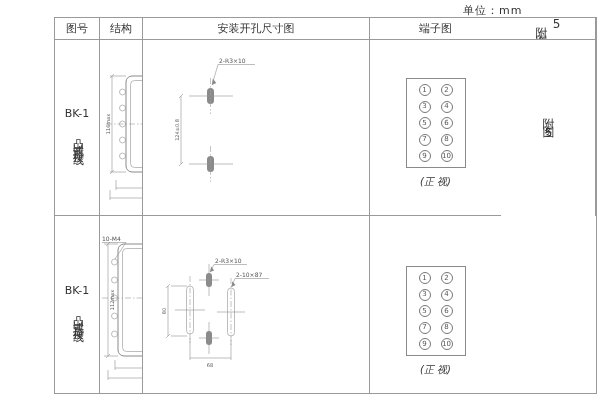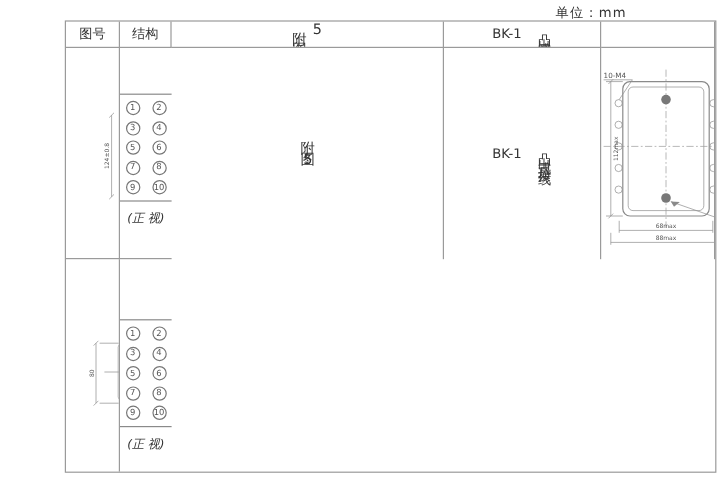--- a/index.html
+++ b/index.html
@@ -20,21 +20,21 @@
     grid-template-rows:22px 176px 1fr;
     margin-left:24px;
   }
   .cell { border-right:1px solid #9a9a9a; border-bottom:1px solid #9a9a9a; position:relative; overflow:hidden; }
   .cell.lc { border-right:none; }
   .cell.lr { border-bottom:none; }
   .hd { display:flex; align-items:center; justify-content:center; font-size:11px; color:#333; white-space:nowrap; }
   .fig { display:flex; align-items:center; justify-content:center; }
   .vtext { writing-mode:vertical-lr; text-orientation:upright; color:#333; }
   .fig .vtext { font-size:12px; letter-spacing:9px; }
-  .str { display:flex; align-items:center; justify-content:center; gap:10px; }
+  .str { display:flex; flex-direction:column; align-items:center; justify-content:center; gap:10px; }
   .str .model { font-size:11px; color:#333; }
   .str .vtext { font-size:11px; letter-spacing:3px; }
   .term-wrap { display:flex; flex-direction:column; align-items:center; }
   .term-wrap.r1 { padding-top:38px; }
   .term-wrap.r2 { padding-top:50px; }
   .term-box {
     width:60px; height:90px; box-sizing:border-box;
     border:1px solid #8a8a8a; background:#fff;
     display:grid; grid-template-columns:1fr 1fr; grid-template-rows:repeat(5,12px);
     align-content:space-between; justify-items:center;
@@ -61,20 +61,26 @@
 
 <div class="unit">单位：mm</div>
 
 <div class="tbl">
 
   <div class="cell hd">
       <span>图号</span>
     </div>
   <div class="cell hd">
       <span>结构</span>
+    </div>
+  <div class="cell hd">
+      <span>安装开孔尺寸图</span>
+    </div>
+  <div class="cell hd lc">
+      <span>端子图</span>
     </div>
 
   <div class="cell fig">
     <span class="vtext">附图5</span>
   </div>
   <div class="cell str">
     <span class="model">BK-1</span>
     <span class="vtext">凸出式前接线</span>
   </div>
 

